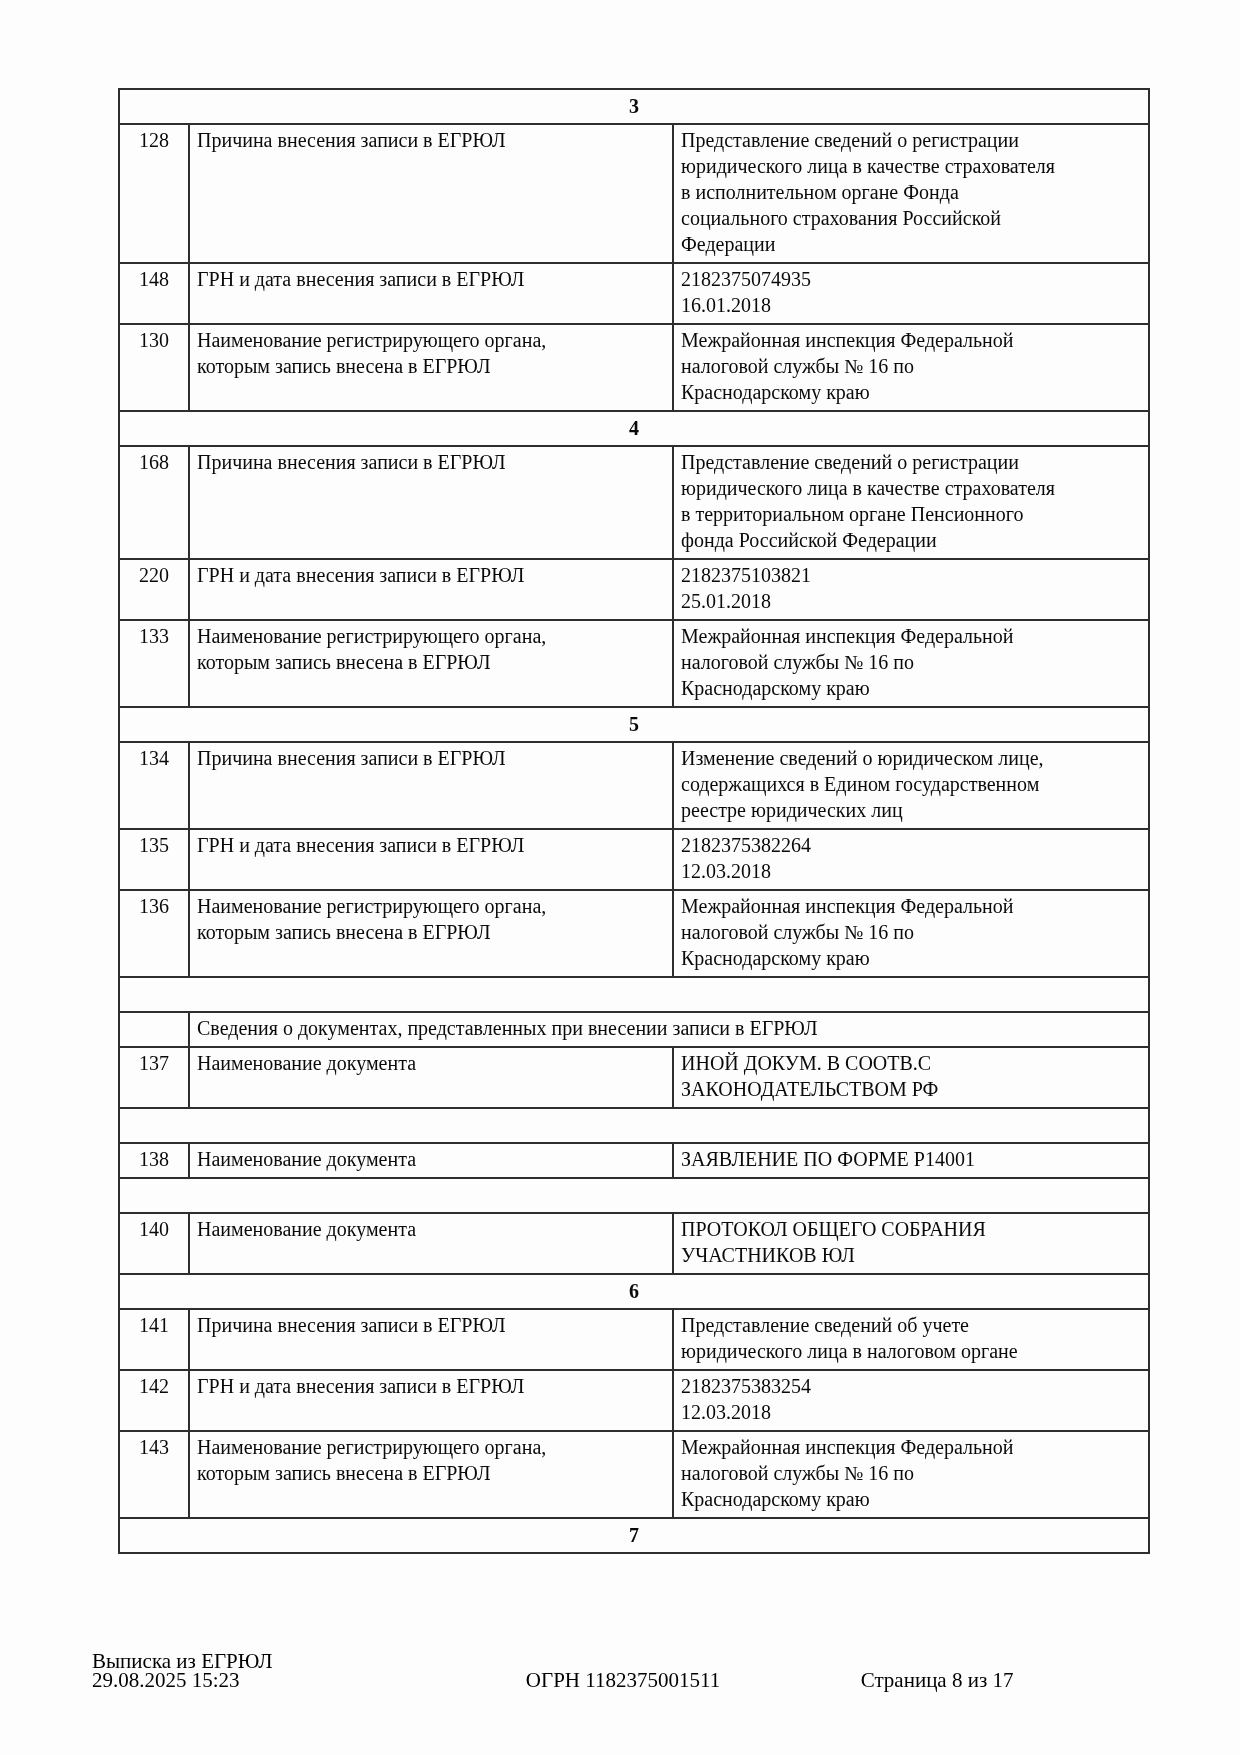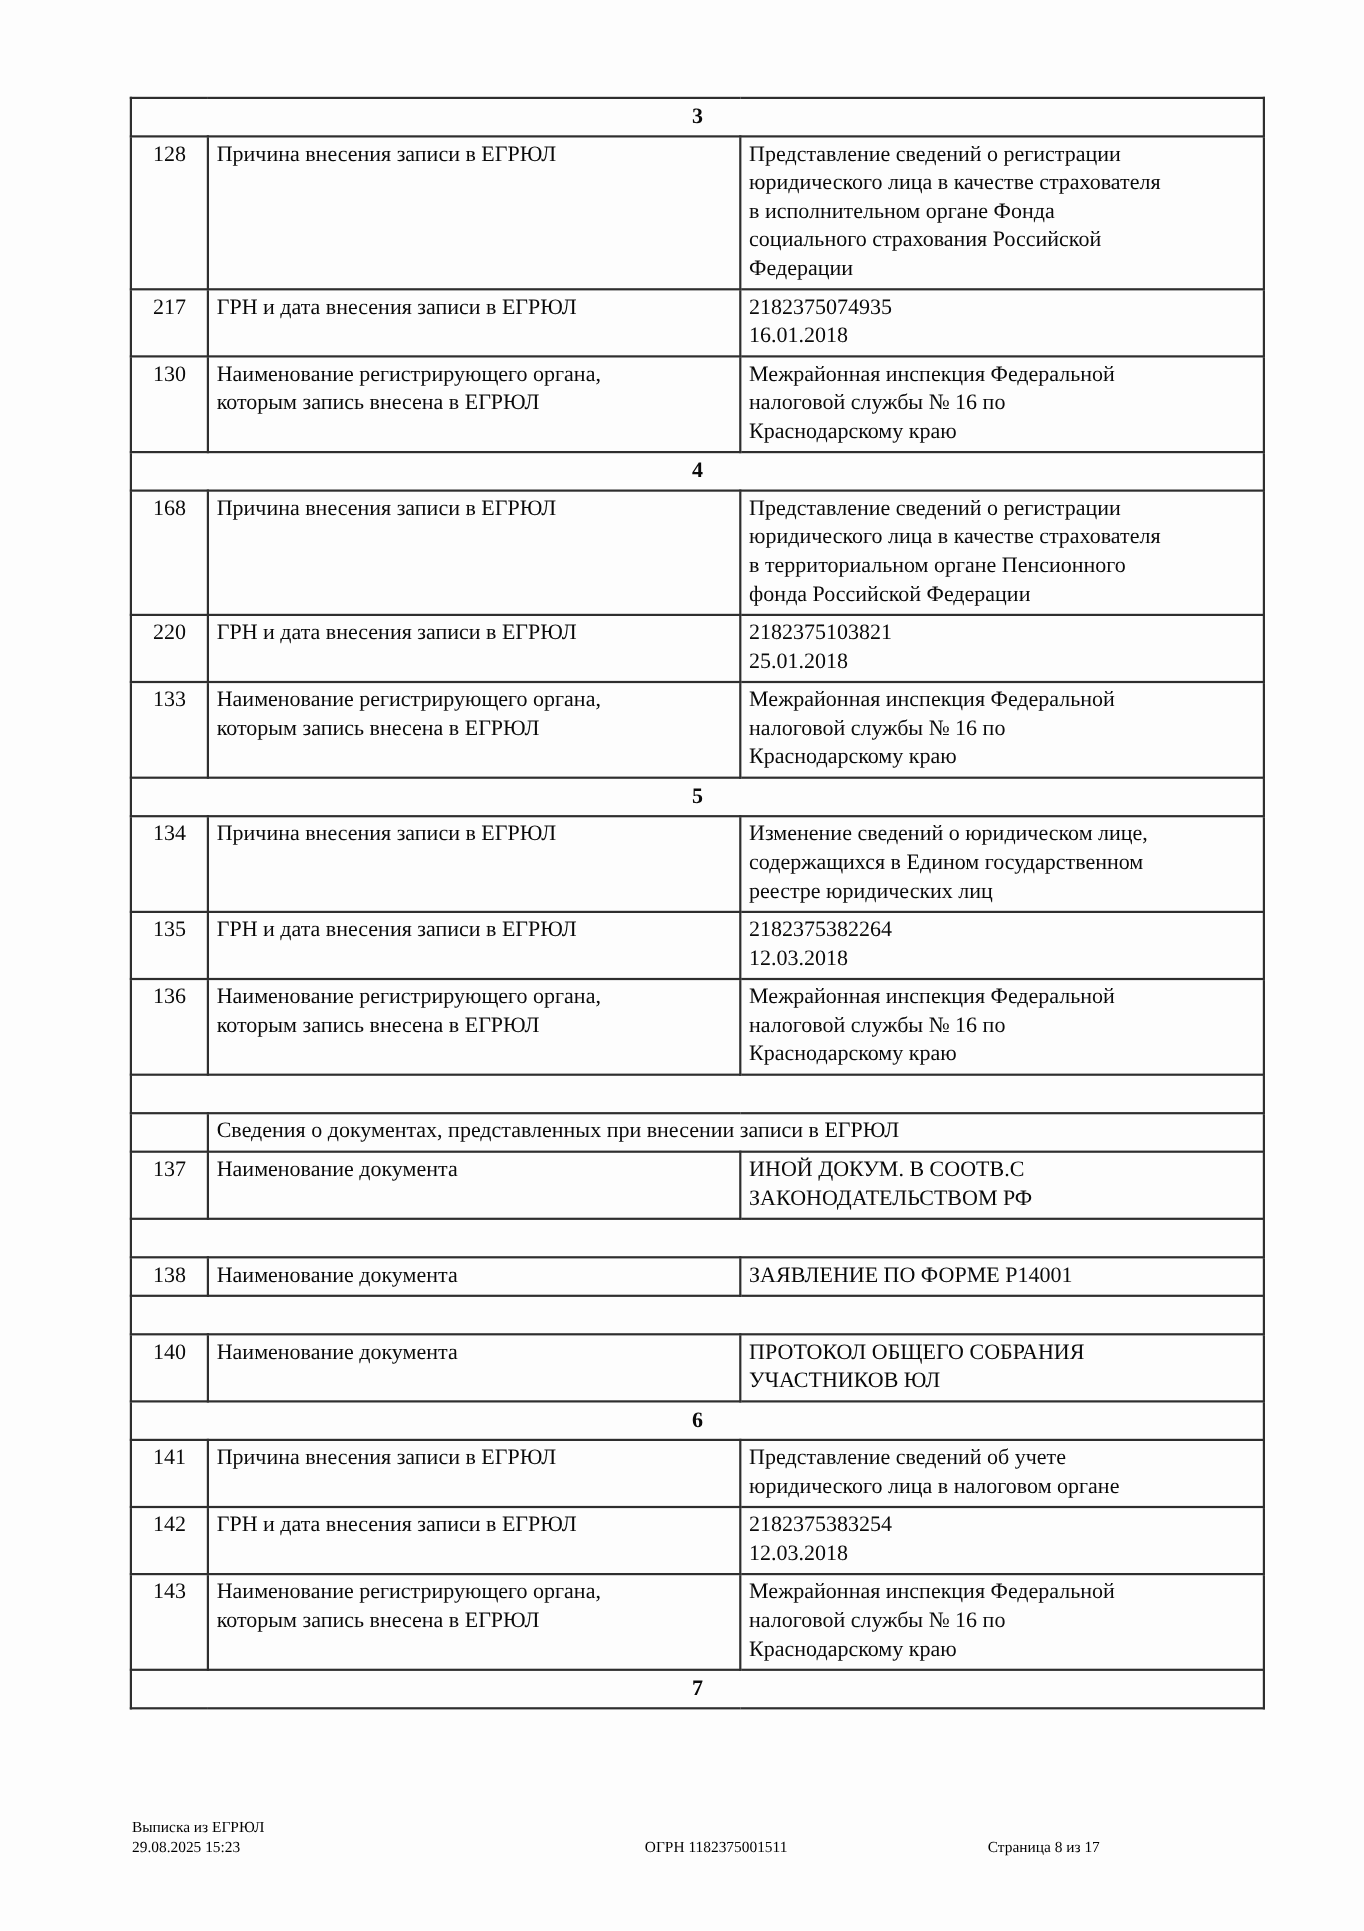--- a/index.html
+++ b/index.html
@@ -40,26 +40,26 @@
     text-align: center;
     font-weight: bold;
     white-space: normal;
     padding: 3px 4px 4px 4px;
     height: 26px;
   }
   tr.spacer-row td { height: 33px; padding: 0; }
   tr.subheader-row td.text { white-space: normal; }
   .footer {
     position: absolute;
-    left: 120px; top: 1652px;
+    left: 92px; top: 1652px;
     width: 1062px;
     display: grid;
     grid-template-columns: 1fr auto 1fr;
     align-items: end;
-    font-size: 14px;
+    font-size: 21px;
     line-height: 19px;
     color: #000;
   }
   .footer .left   { text-align: left; }
   .footer .center { text-align: center; }
   .footer .right  { text-align: center; }
 </style>
 </head>
 <body>
 
@@ -78,21 +78,21 @@
       <tr>
         <td class="num">128</td>
         <td>Причина внесения записи в ЕГРЮЛ</td>
         <td>Представление сведений о регистрации
 юридического лица в качестве страхователя
 в исполнительном органе Фонда
 социального страхования Российской
 Федерации</td>
       </tr>
       <tr>
-        <td class="num">217</td>
+        <td class="num">148</td>
         <td>ГРН и дата внесения записи в ЕГРЮЛ</td>
         <td>2182375074935
 16.01.2018</td>
       </tr>
       <tr>
         <td class="num">130</td>
         <td>Наименование регистрирующего органа,
 которым запись внесена в ЕГРЮЛ</td>
         <td>Межрайонная инспекция Федеральной
 налоговой службы № 16 по

